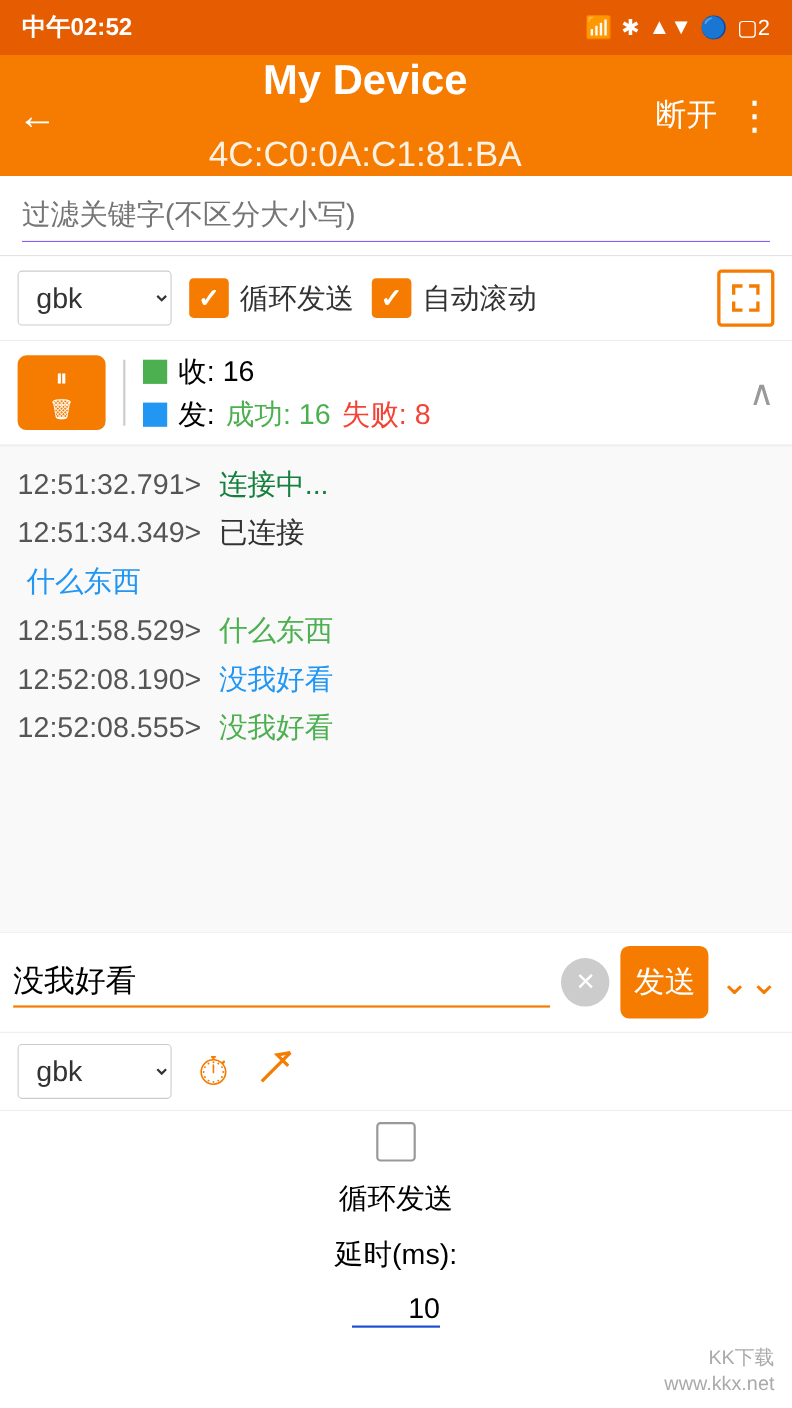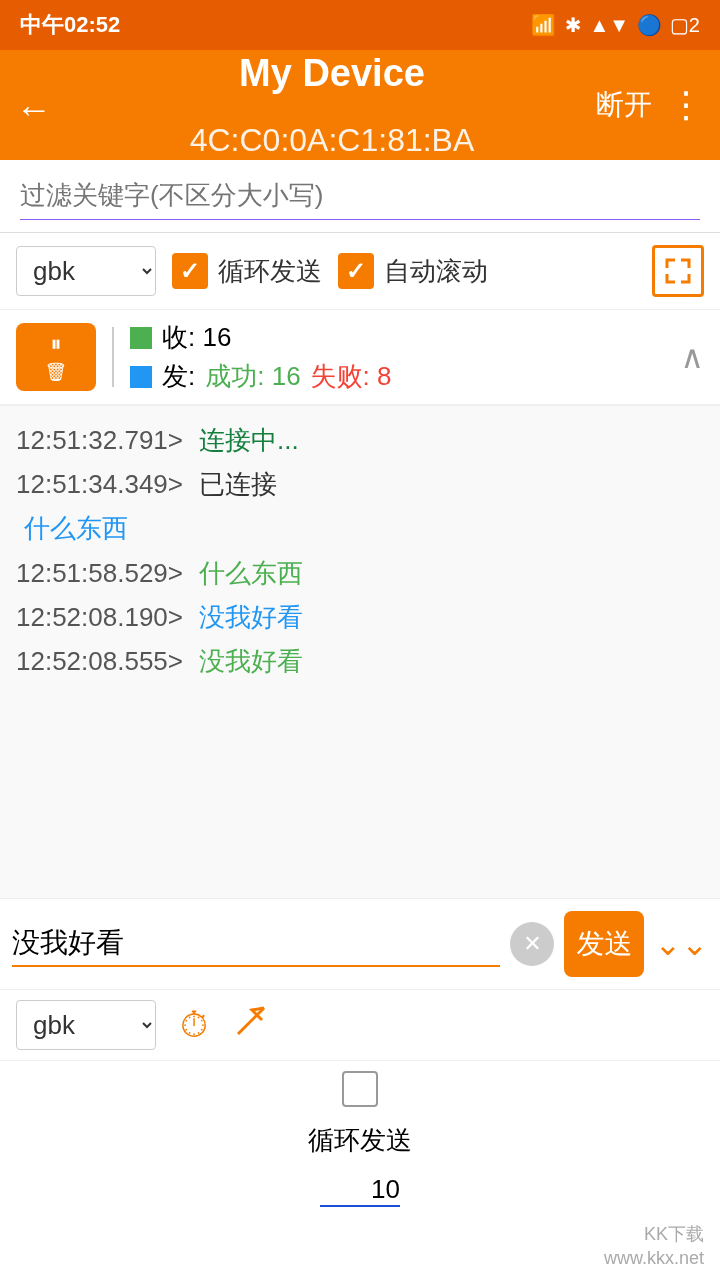--- a/index.html
+++ b/index.html
@@ -443,19 +443,20 @@
     <span class="tool-icon">
       <svg width="38" height="38" viewBox="0 0 38 38" fill="none">
         <line x1="6" y1="32" x2="32" y2="6" stroke="#f57c00" stroke-width="3"></line>
         <polyline points="32,6 20,8 30,18" stroke="#f57c00" stroke-width="3" fill="none"></polyline>
       </svg>
     </span>
   </div>
   <div class="loop-row">
     <span class="loop-checkbox"></span>
     <span>循环发送</span>
+    <span>延时(ms):</span>
     <input class="delay-input" type="text" value="10" style="">
     <div class="watermark">
       <div>KK下载</div>
       <div>www.kkx.net</div>
     </div>
   </div>
 </div>
 
 </body></html>

